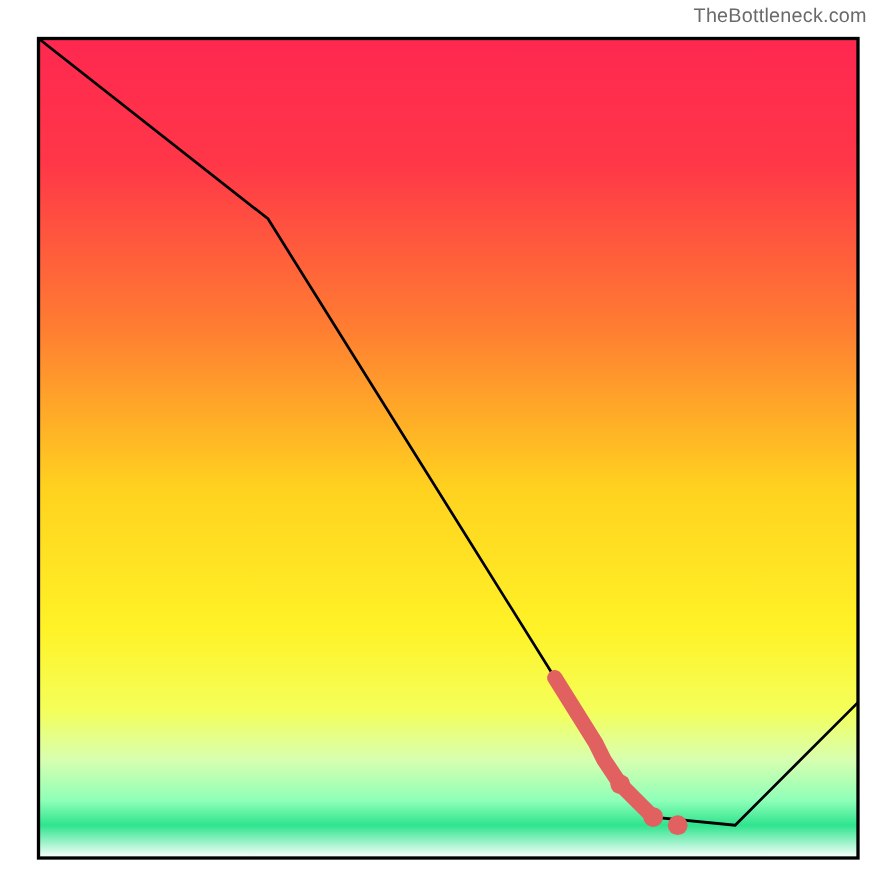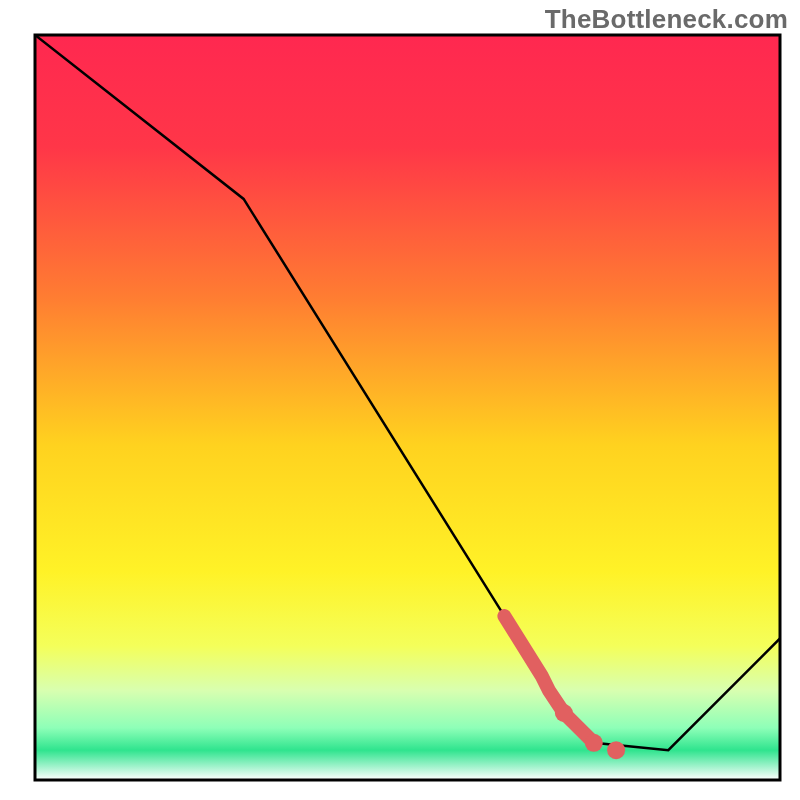--- a/index.html
+++ b/index.html
@@ -12,23 +12,23 @@
   }
   .chart-container {
     position: relative;
     width: 800px;
     height: 800px;
   }
   .watermark {
     position: absolute;
     top: 4px;
     right: 12px;
-    font-size: 26px;
+    font-size: 18px;
     color: #6a6a6a;
-    font-weight: 700;
+    font-weight: 400;
     letter-spacing: 0.2px;
     z-index: 10;
   }
   svg.plot {
     position: absolute;
     top: 0;
     left: 0;
   }
 </style>
 </head>

